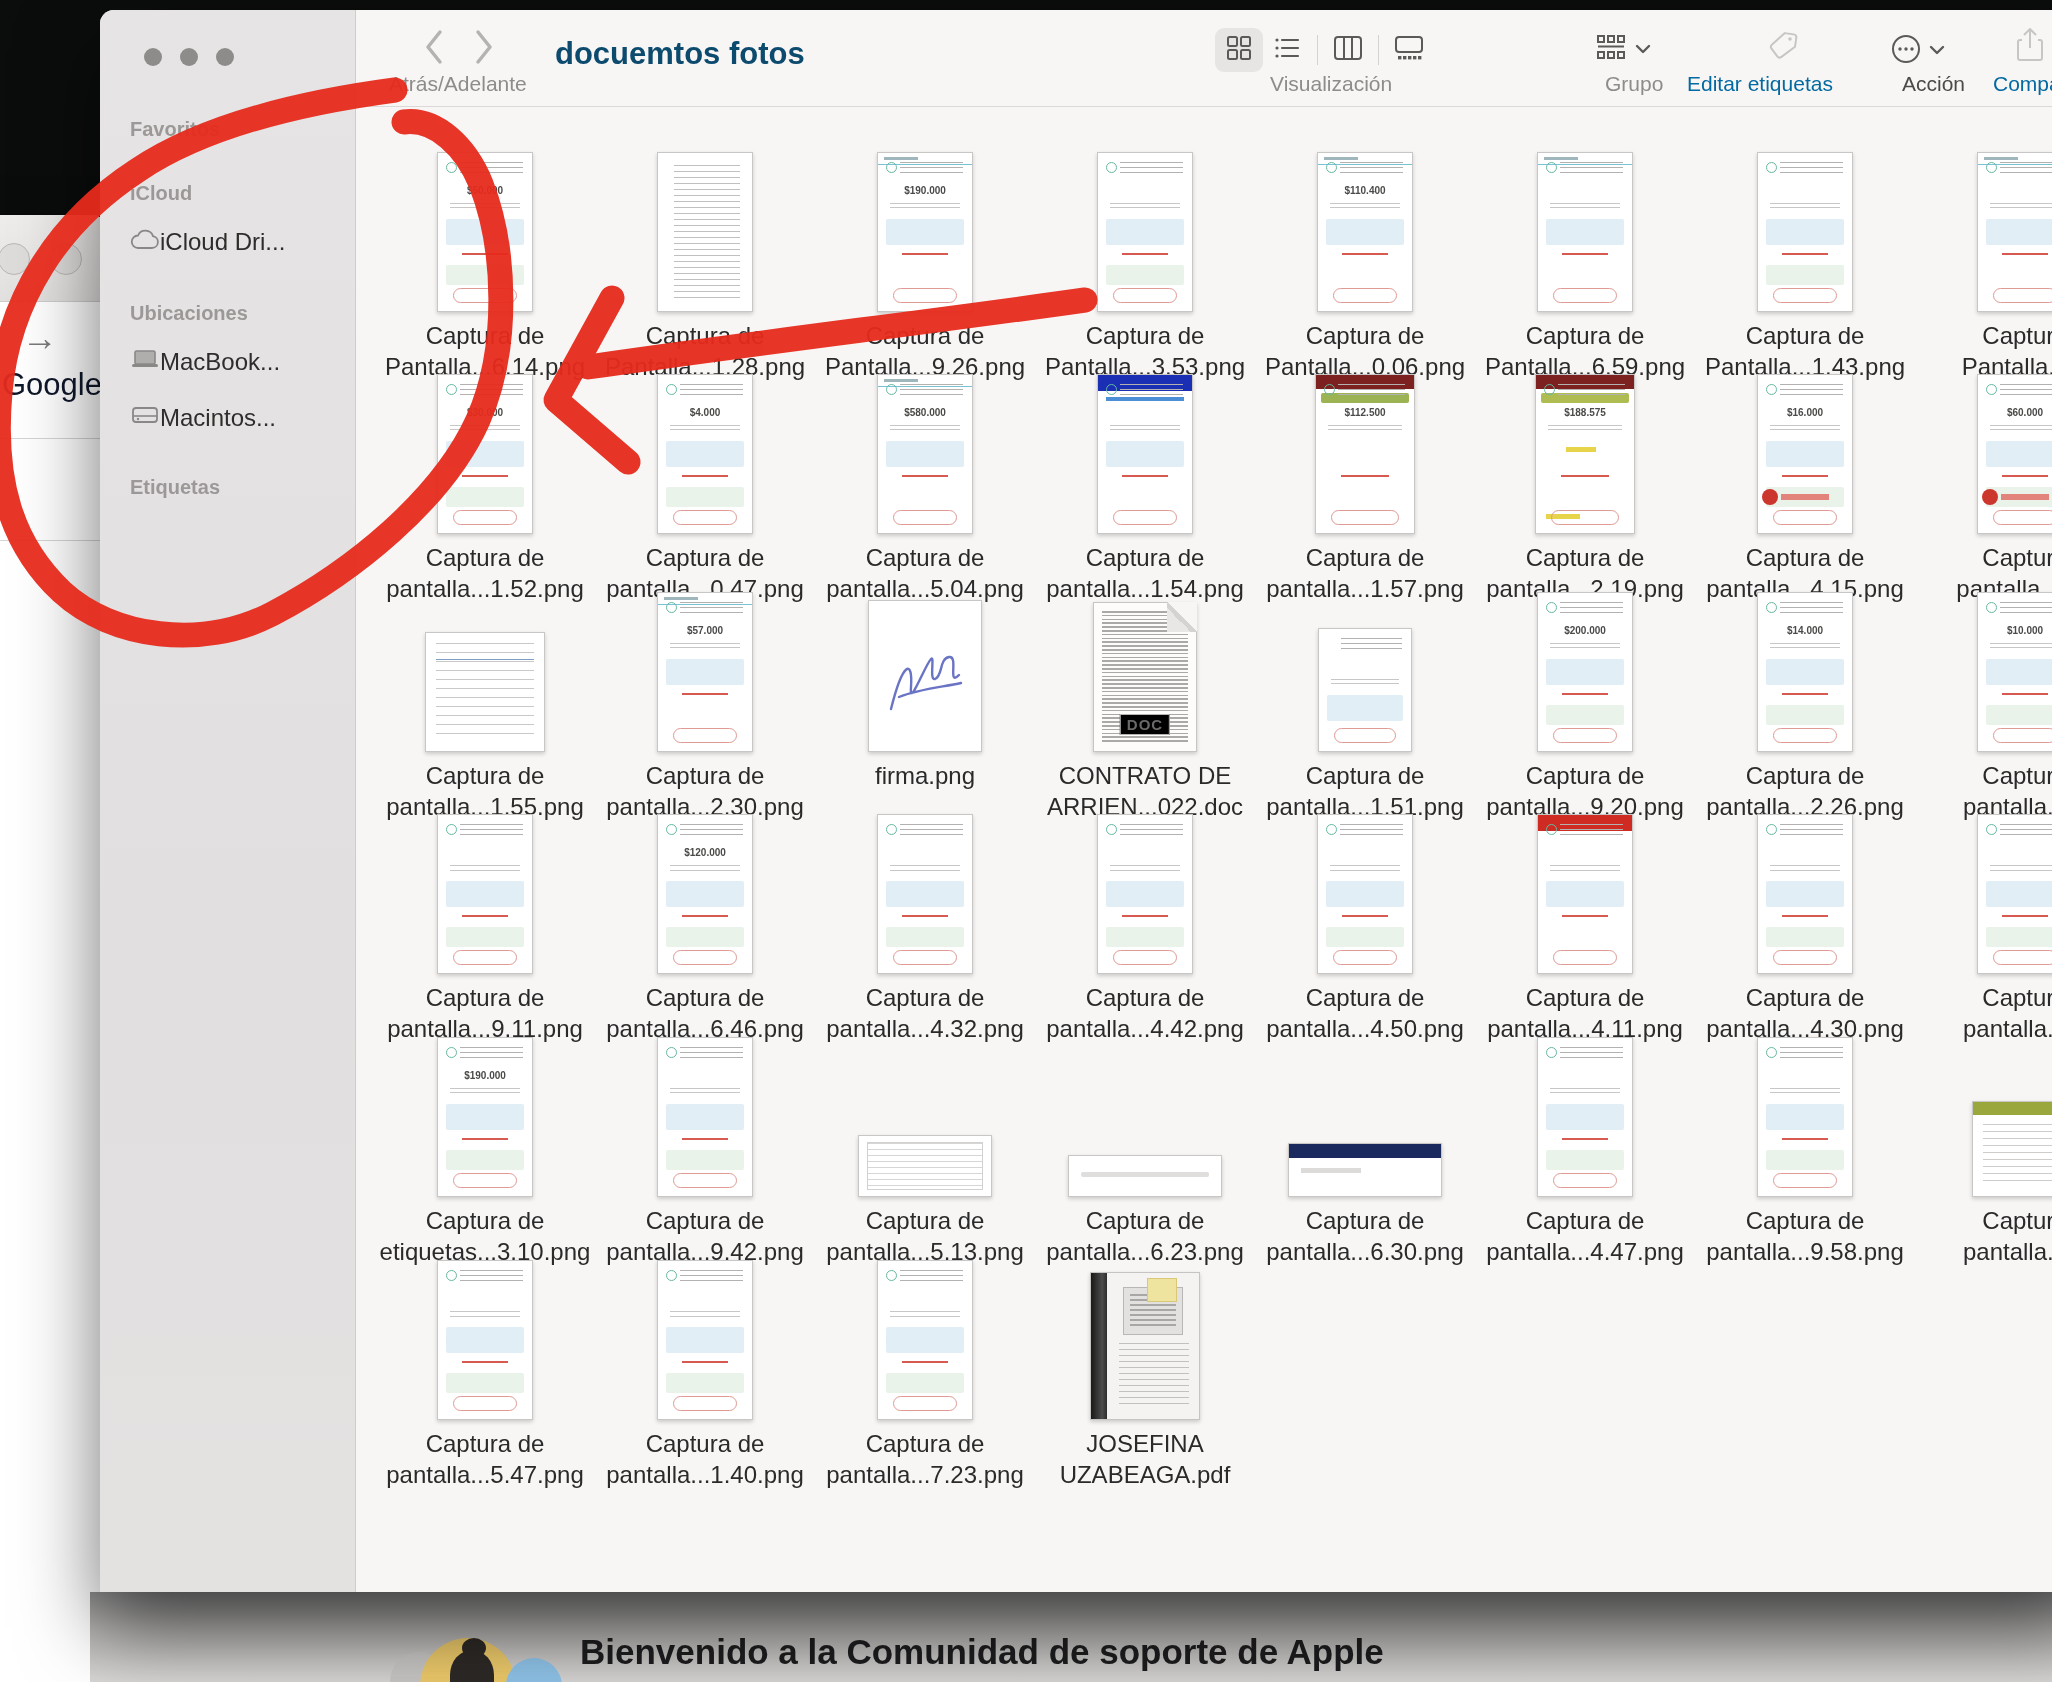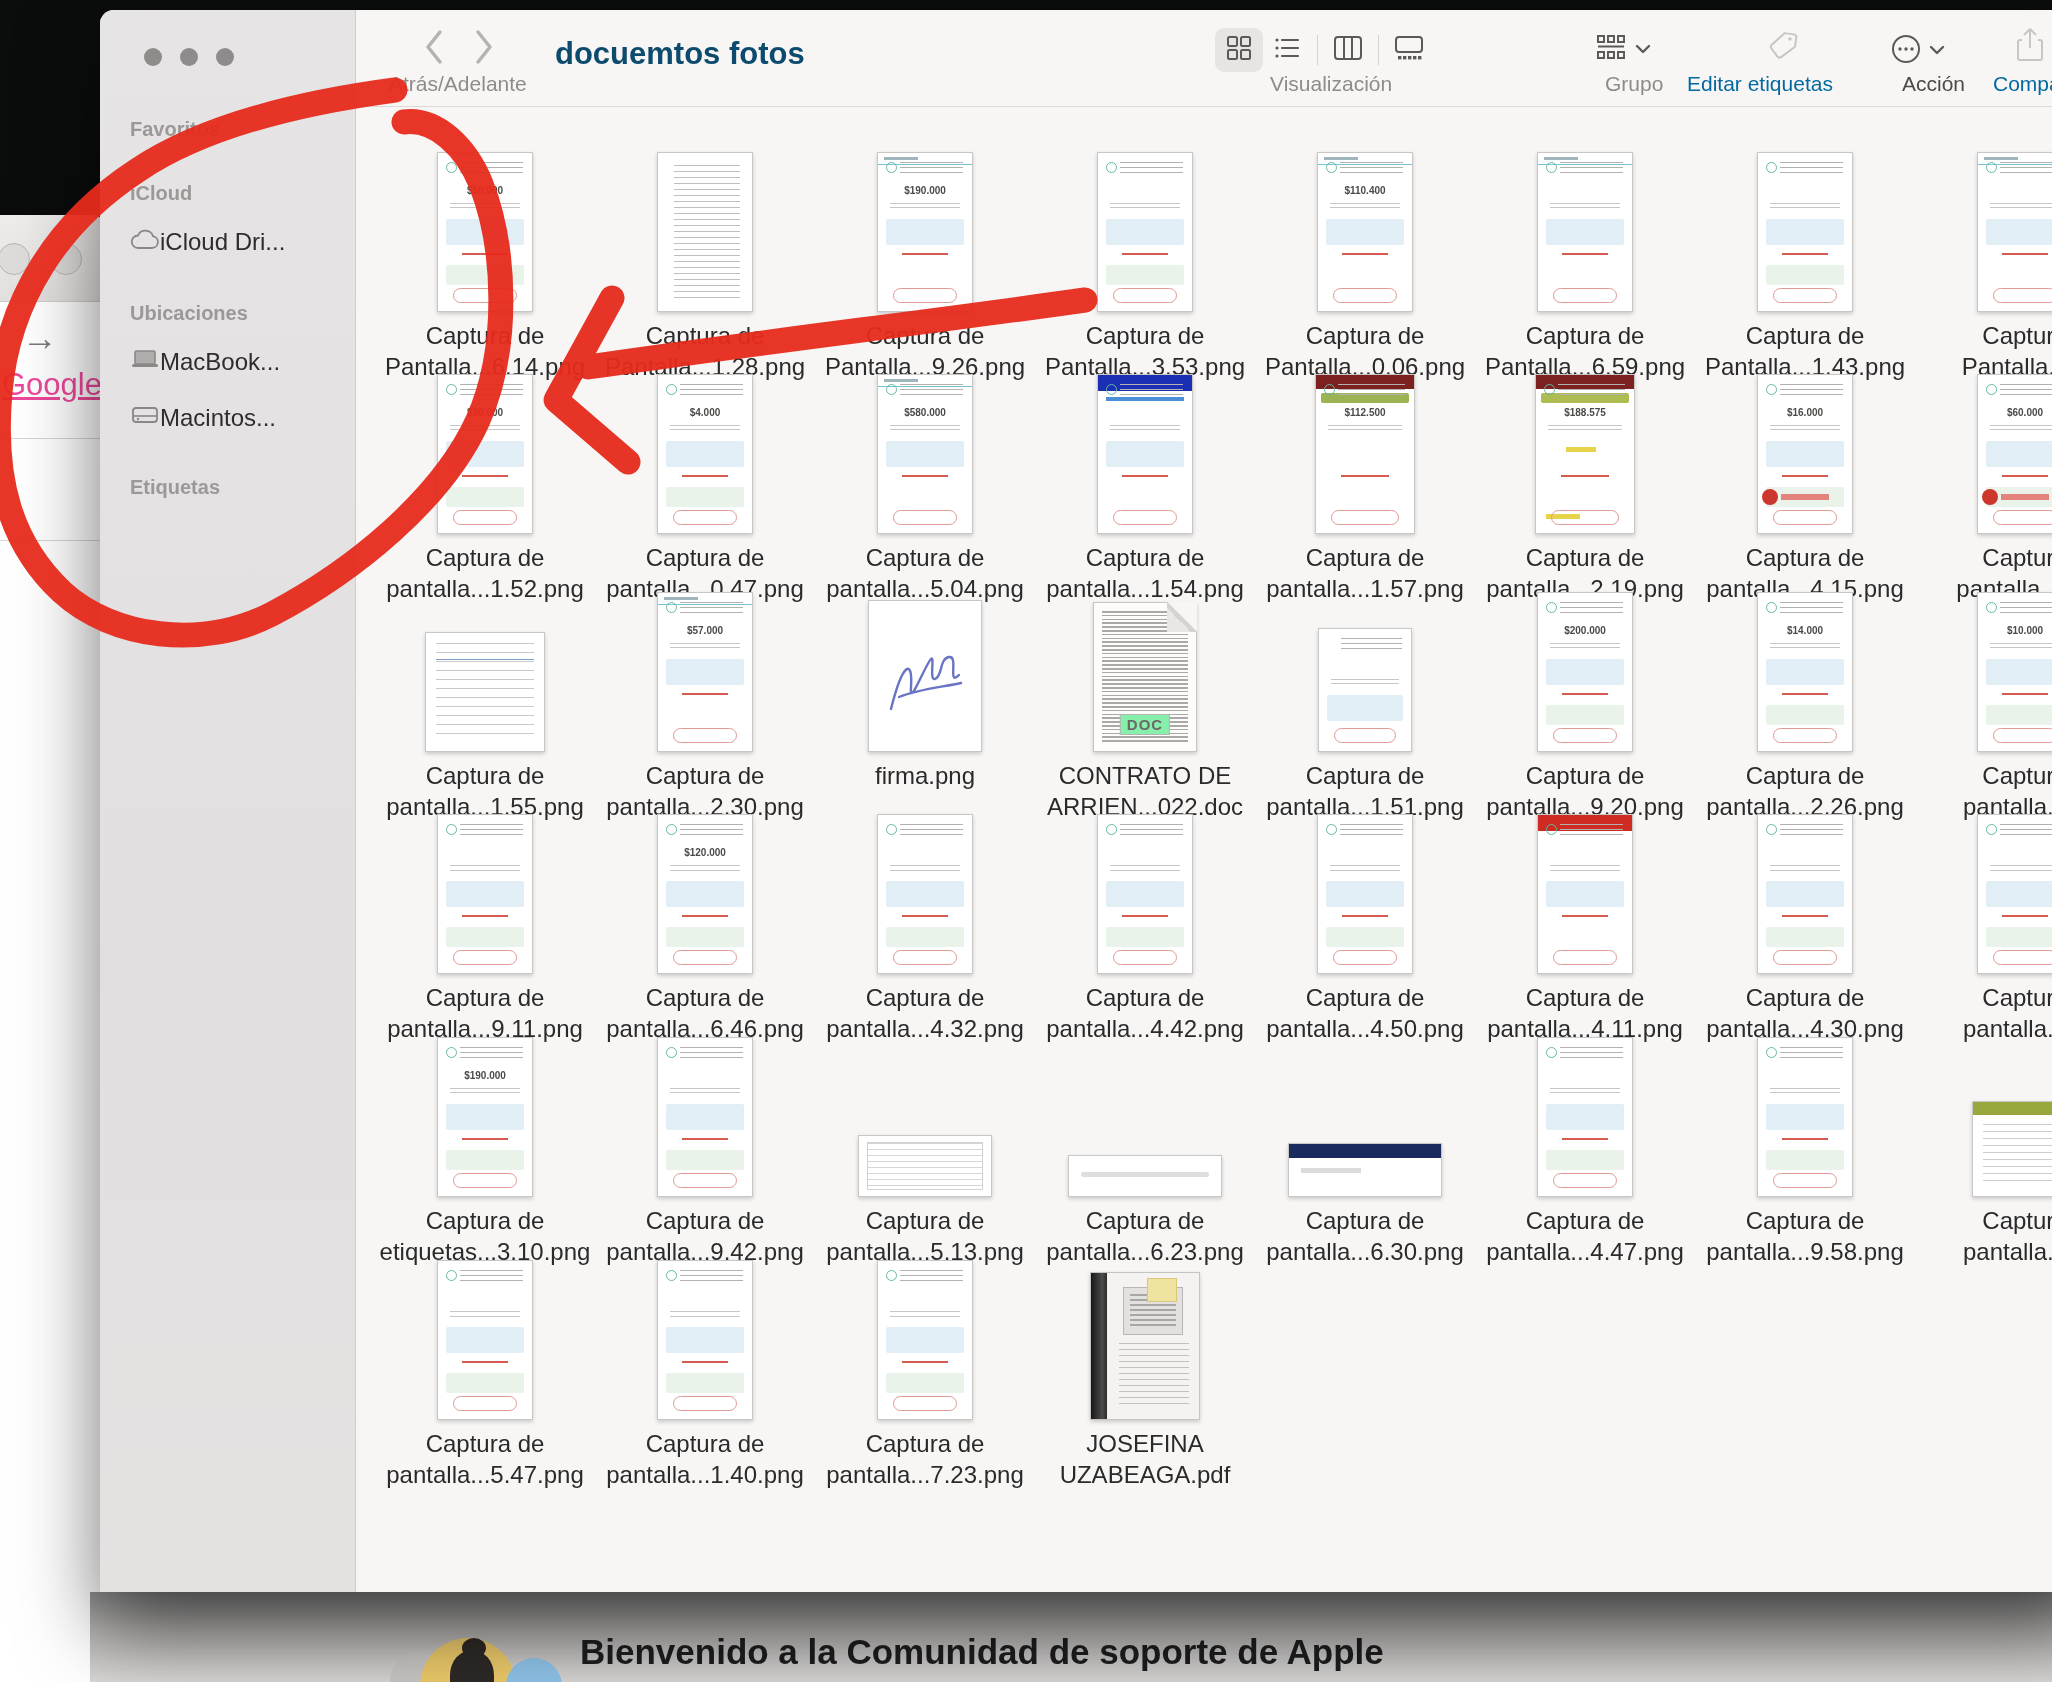--- a/index.html
+++ b/index.html
@@ -10,21 +10,21 @@
     -webkit-font-smoothing:antialiased;
   }
   
   .browser{
     position:absolute;left:-240px;top:215px;width:345px;height:1467px;
     background:#fff;border-radius:12px 12px 0 0;box-shadow:0 20px 50px rgba(0,0,0,.5);
   }
   .browser .btoolbar{height:86px;background:linear-gradient(#efedec,#e2e0df);border-bottom:1px solid #cfcdcc;border-radius:12px 12px 0 0;position:relative;}
   .blight{position:absolute;top:28px;width:30px;height:30px;border-radius:50%;background:#dedcdb;border:1px solid #b9b7b6;}
   .browser .arrow-fwd{position:absolute;left:262px;top:102px;font-size:36px;color:#7c7a79;}
-  .browser .google{position:absolute;left:242px;top:152px;font-size:31px;color:#ec4899;text-decoration:underline;}
+  .browser .google{position:absolute;left:242px;top:152px;font-size:31px;color:#0f172a;}
   .bdivider{position:absolute;left:0;right:0;height:1px;background:#d6d4d3;}
   
   .support{
     position:absolute;left:90px;top:1592px;right:0;height:90px;
     background:linear-gradient(180deg,#8f8f8f 0%,#b3b1af 40%,#d8d6d4 100%);
     overflow:hidden;
     padding-left:11px;
   }
   .support .heading{position:absolute;left:490px;top:40px;font-size:35px;font-weight:bold;color:#1d1d1f;}
   .av-gray{position:absolute;left:300px;top:60px;width:58px;height:58px;border-radius:50%;background:#c8c6c4;}
@@ -114,21 +114,21 @@
   .k-green-header-wide .t-head::before{display:none;}
   .k-green-header-wide .t-glines{position:absolute;top:22px;left:10px;right:10px;bottom:10px;
     background:repeating-linear-gradient(#cfcdcc 0 1px,transparent 1px 7px);}
   
   .docpage{position:absolute;inset:0;background:#fdfcfb;border:1px solid #c7c5c4;box-shadow:0 2px 4px rgba(0,0,0,.18);}
   .docpage .dtext{position:absolute;top:8px;left:8px;right:8px;bottom:8px;
     background:repeating-linear-gradient(#8f8d8b 0 1.6px,transparent 1.6px 3.8px);opacity:.75;}
   .dogear{position:absolute;top:-1px;right:-1px;width:30px;height:30px;
     background:linear-gradient(225deg,#f8f6f5 0 49%,#d5d3d2 49% 60%,#e9e7e6 60%);}
   .doclabel{position:absolute;bottom:16px;left:50%;transform:translateX(-50%);
-    background:#86efac;border:1px solid #b5b3b1;padding:1px 6px;font-size:15px;font-weight:bold;color:#6b6967;letter-spacing:1px;}
+    background:#000000;border:1px solid #b5b3b1;padding:1px 6px;font-size:15px;font-weight:bold;color:#6b6967;letter-spacing:1px;}
   
   .book{position:absolute;inset:0;background:#f5f3f2;border:1px solid #c6c4c3;box-shadow:0 2px 4px rgba(0,0,0,.18);overflow:hidden;}
   .spine{position:absolute;left:0;top:0;bottom:0;width:16px;background:linear-gradient(90deg,#181818,#4c4c4c 70%,#2c2c2c);}
   .bphoto{position:absolute;top:14px;left:32px;width:58px;height:46px;background:#e3e1df;border:1px solid #b9b7b5;}
   .bphoto::after{content:"";position:absolute;inset:6px;background:repeating-linear-gradient(#a9a7a5 0 2px,transparent 2px 5px);}
   .bnote{position:absolute;top:5px;left:56px;width:28px;height:22px;background:#efe3a0;border:1px solid #d9c878;}
   .blines{position:absolute;top:70px;left:28px;right:10px;bottom:12px;background:repeating-linear-gradient(#c3c1bf 0 1px,transparent 1px 6px);}
   
   #annotation{position:absolute;left:0;top:0;z-index:50;pointer-events:none;}
 </style>

